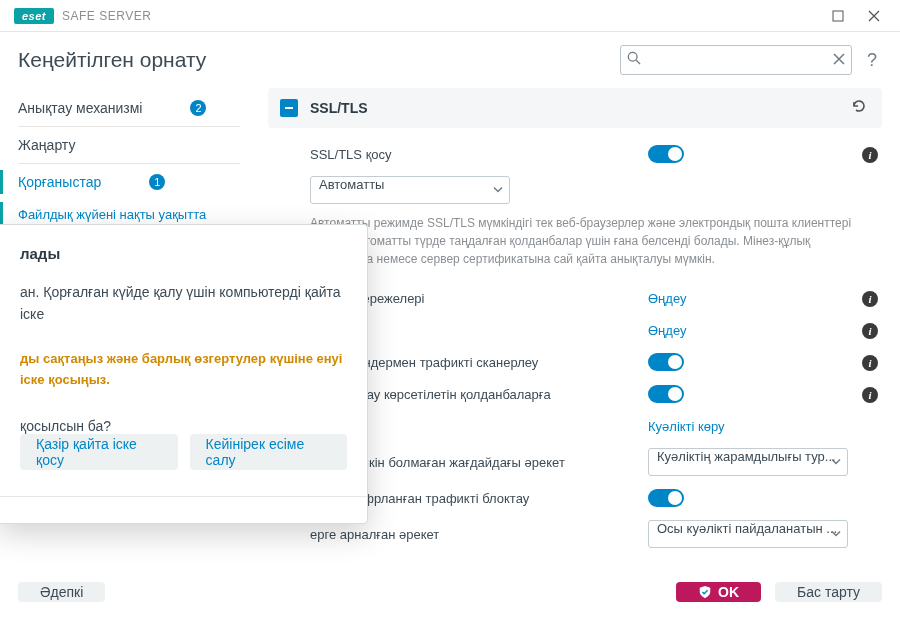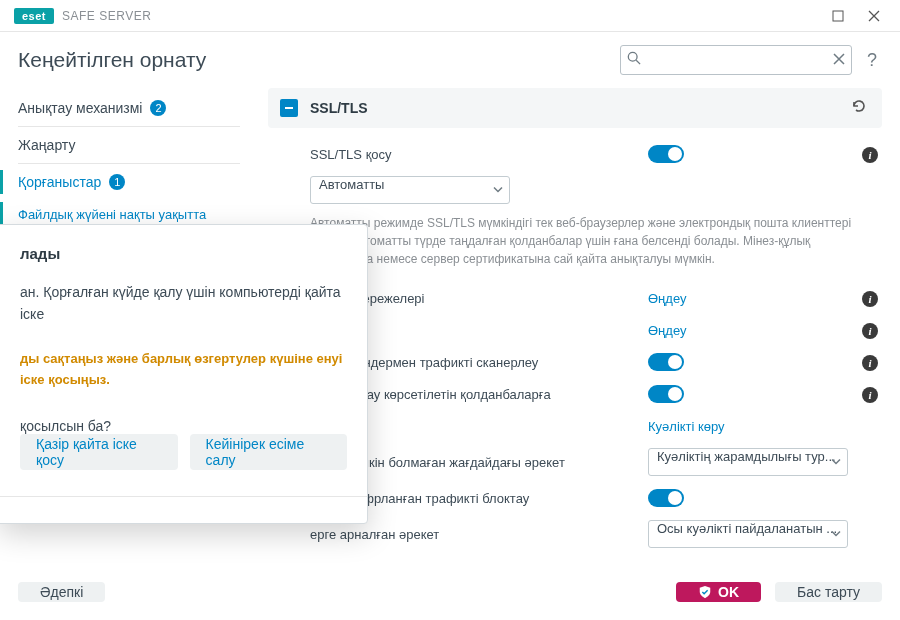--- a/index.html
+++ b/index.html
@@ -1,20 +1,20 @@
 <!DOCTYPE html>
 <html><head>
 <meta charset="utf-8">
 <style>
   * { box-sizing: border-box; margin: 0; padding: 0; font-family: "Segoe UI", Arial, sans-serif; }
   body { width: 900px; height: 620px; background: #fff; overflow: hidden; position: relative; }
 
   
   .titlebar { display: flex; align-items: center; height: 32px; padding: 0 8px 0 14px; border-bottom: 1px solid #e6e6e6; }
-  .brand-badge { background: #0aa1a7; color: #fff; font-weight: 700; font-size: 11px; padding: 2px 8px; border-radius: 2px; letter-spacing: .5px; }
+  .brand-badge { background: #0aa1a7; color: #fff; font-weight: 700; font-size: 11px; padding: 2px 8px; border-radius: 2px; letter-spacing: .5px; font-style: italic; }
   .brand-name { color: #8a8f94; font-size: 12px; margin-left: 8px; letter-spacing: .5px; }
   .titlebar-spacer { flex: 1; }
   .winbtn { width: 36px; height: 32px; display: flex; align-items: center; justify-content: center; color: #555; }
   .winbtn svg { width: 12px; height: 12px; }
 
   
   .header { display: flex; align-items: center; height: 56px; padding: 0 14px 0 18px; }
   .page-title { color: #3d4b56; font-size: 21px; font-weight: 400; }
   .header-spacer { flex: 1; }
   .search-wrap { position: relative; width: 232px; height: 30px; border: 1px solid #b9c2c8; border-radius: 3px; display: flex; align-items: center; padding: 0 28px 0 28px; }
@@ -22,21 +22,21 @@
   .search-icon, .clear-icon { position: absolute; top: 50%; transform: translateY(-50%); color: #6f7b83; }
   .search-icon { left: 6px; }
   .clear-icon { right: 6px; }
   .help { width: 28px; text-align: center; color: #6f7b83; font-size: 18px; margin-left: 6px; }
 
   
   .body-wrap { display: flex; height: calc(100% - 32px - 56px - 56px); }
 
   
   .sidebar { width: 258px; padding: 4px 0 0 0; border-right: 0; }
-  .nav-item { display: flex; align-items: center; padding: 8px 18px; font-size: 14px; color: #3d4b56; cursor: pointer; position: relative; }
+  .nav-item { display: flex; align-items: center; padding: 8px 18px; font-size: 14px; color: #3d4b56; cursor: pointer; position: relative; gap: 40px; }
   .nav-item.active { color: #0086c6; }
   .nav-item.active::before { content: ""; position: absolute; left: 0; top: 4px; bottom: 4px; width: 3px; background: #0aa1a7; }
   .nav-item.sub { font-size: 13px; line-height: 1.35; }
   .nav-badge { background: #0086c6; color: #fff; font-size: 11px; min-width: 16px; height: 16px; border-radius: 8px; display: inline-flex; align-items: center; justify-content: center; margin-left: 8px; padding: 0 4px; }
   .nav-sep { height: 1px; background: #e6e6e6; margin: 2px 18px; }
 
   
   .main { flex: 1; padding: 0 18px 0 10px; overflow-y: auto; }
   .section-head { display: flex; align-items: center; background: #f4f6f7; border-radius: 4px; padding: 10px 12px; margin-bottom: 10px; }
   .collapse-btn { width: 18px; height: 18px; background: #0086c6; color: #fff; display: flex; align-items: center; justify-content: center; border-radius: 2px; margin-right: 12px; }

